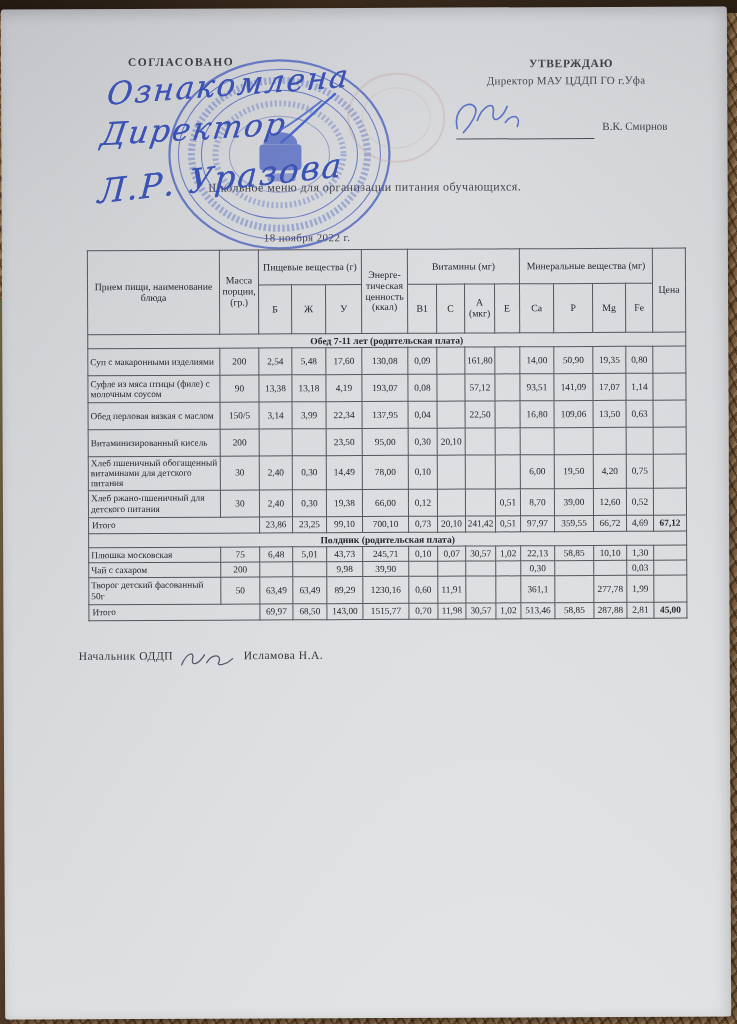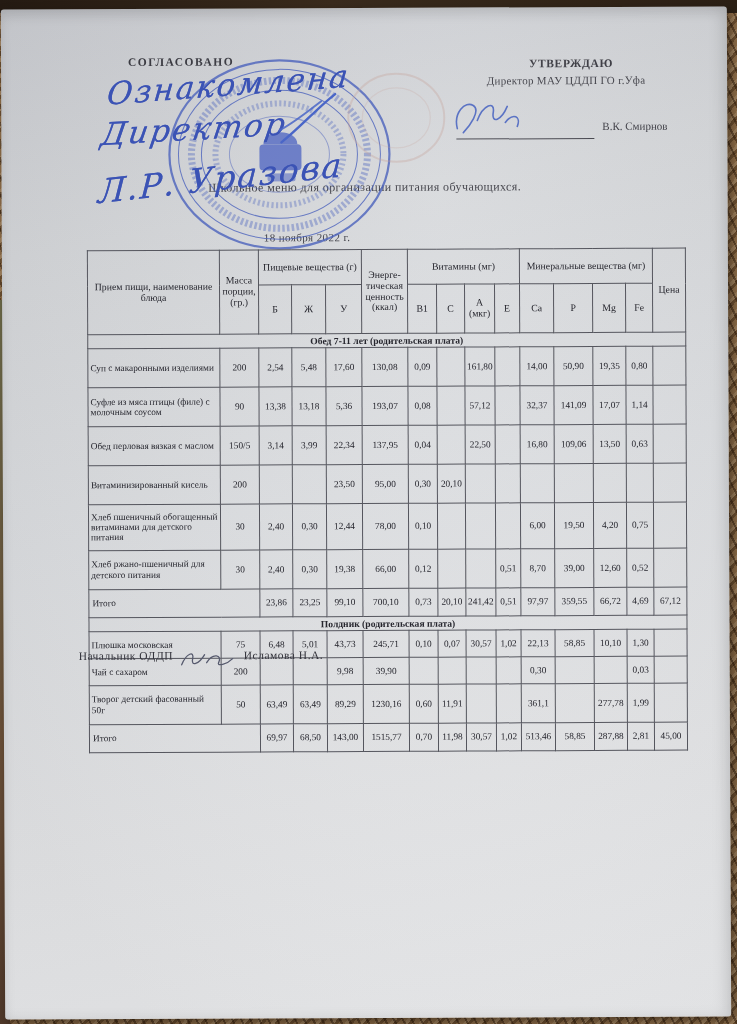--- a/index.html
+++ b/index.html
@@ -57,28 +57,28 @@
   table.menu{
     position:absolute;left:85px;top:241px;width:598px;z-index:3;
     border-collapse:collapse;table-layout:fixed;
     font-size:9.3px;color:#26262e;
   }
   .menu th,.menu td{border:1px solid #55565e;padding:0 1px;overflow:hidden;vertical-align:middle;}
   .menu{border:1.5px solid #44454c;}
   .menu thead th{font-weight:normal;text-align:center;line-height:1.12;font-size:9.8px;padding:1px;}
   .menu thead tr.h1 th{height:32px;}
   .menu thead tr.h2 th{height:46px;}
-  .menu td.name-cell{text-align:left;padding:7px 2px;line-height:1.1;}
+  .menu td.name-cell{text-align:left;padding:1px 2px;line-height:1.1;}
   .menu td.num-cell{text-align:center;}
   .menu tr.section-row td{text-align:center;font-weight:bold;font-size:9.6px;height:13px;padding:0;}
   .menu tr.menu-row td{height:24px;}
   .menu tr.short-row td{height:12px;}
   .menu tr.total-row td{height:13px;}
   .menu tr.total-row td:first-child{text-align:left;padding-left:3px;}
-  .menu tr.total-row td.price-cell{font-weight:normal;}
+  .menu tr.total-row td.price-cell{font-weight:bold;}
 
   .footer-line{position:absolute;left:75px;top:640px;z-index:3;font-size:11.5px;color:#35353d;letter-spacing:0.5px;}
   .footer-line .sig{vertical-align:middle;margin:0 4px -6px 2px;}
 </style>
 </head>
 <body>
 
 <div class="top-edge"></div>
 <div class="left-edge"></div>
 
@@ -199,27 +199,27 @@
           <td class="num-cell">50,90</td>
           <td class="num-cell">19,35</td>
           <td class="num-cell">0,80</td>
           <td class="num-cell price-cell"></td>
         </tr>
         <tr class="menu-row">
           <td class="name-cell">Суфле из мяса птицы (филе) с молочным соусом</td>
           <td class="num-cell">90</td>
           <td class="num-cell">13,38</td>
           <td class="num-cell">13,18</td>
-          <td class="num-cell">5,36</td>
+          <td class="num-cell">4,19</td>
           <td class="num-cell">193,07</td>
           <td class="num-cell">0,08</td>
           <td class="num-cell"></td>
           <td class="num-cell">57,12</td>
           <td class="num-cell"></td>
-          <td class="num-cell">32,37</td>
+          <td class="num-cell">93,51</td>
           <td class="num-cell">141,09</td>
           <td class="num-cell">17,07</td>
           <td class="num-cell">1,14</td>
           <td class="num-cell price-cell"></td>
         </tr>
         <tr class="menu-row">
           <td class="name-cell">Обед перловая вязкая с маслом</td>
           <td class="num-cell">150/5</td>
           <td class="num-cell">3,14</td>
           <td class="num-cell">3,99</td>
@@ -250,21 +250,21 @@
           <td class="num-cell"></td>
           <td class="num-cell"></td>
           <td class="num-cell"></td>
           <td class="num-cell price-cell"></td>
         </tr>
         <tr class="menu-row">
           <td class="name-cell">Хлеб пшеничный обогащенный витаминами для детского питания</td>
           <td class="num-cell">30</td>
           <td class="num-cell">2,40</td>
           <td class="num-cell">0,30</td>
-          <td class="num-cell">12,44</td>
+          <td class="num-cell">14,49</td>
           <td class="num-cell">78,00</td>
           <td class="num-cell">0,10</td>
           <td class="num-cell"></td>
           <td class="num-cell"></td>
           <td class="num-cell"></td>
           <td class="num-cell">6,00</td>
           <td class="num-cell">19,50</td>
           <td class="num-cell">4,20</td>
           <td class="num-cell">0,75</td>
           <td class="num-cell price-cell"></td>

